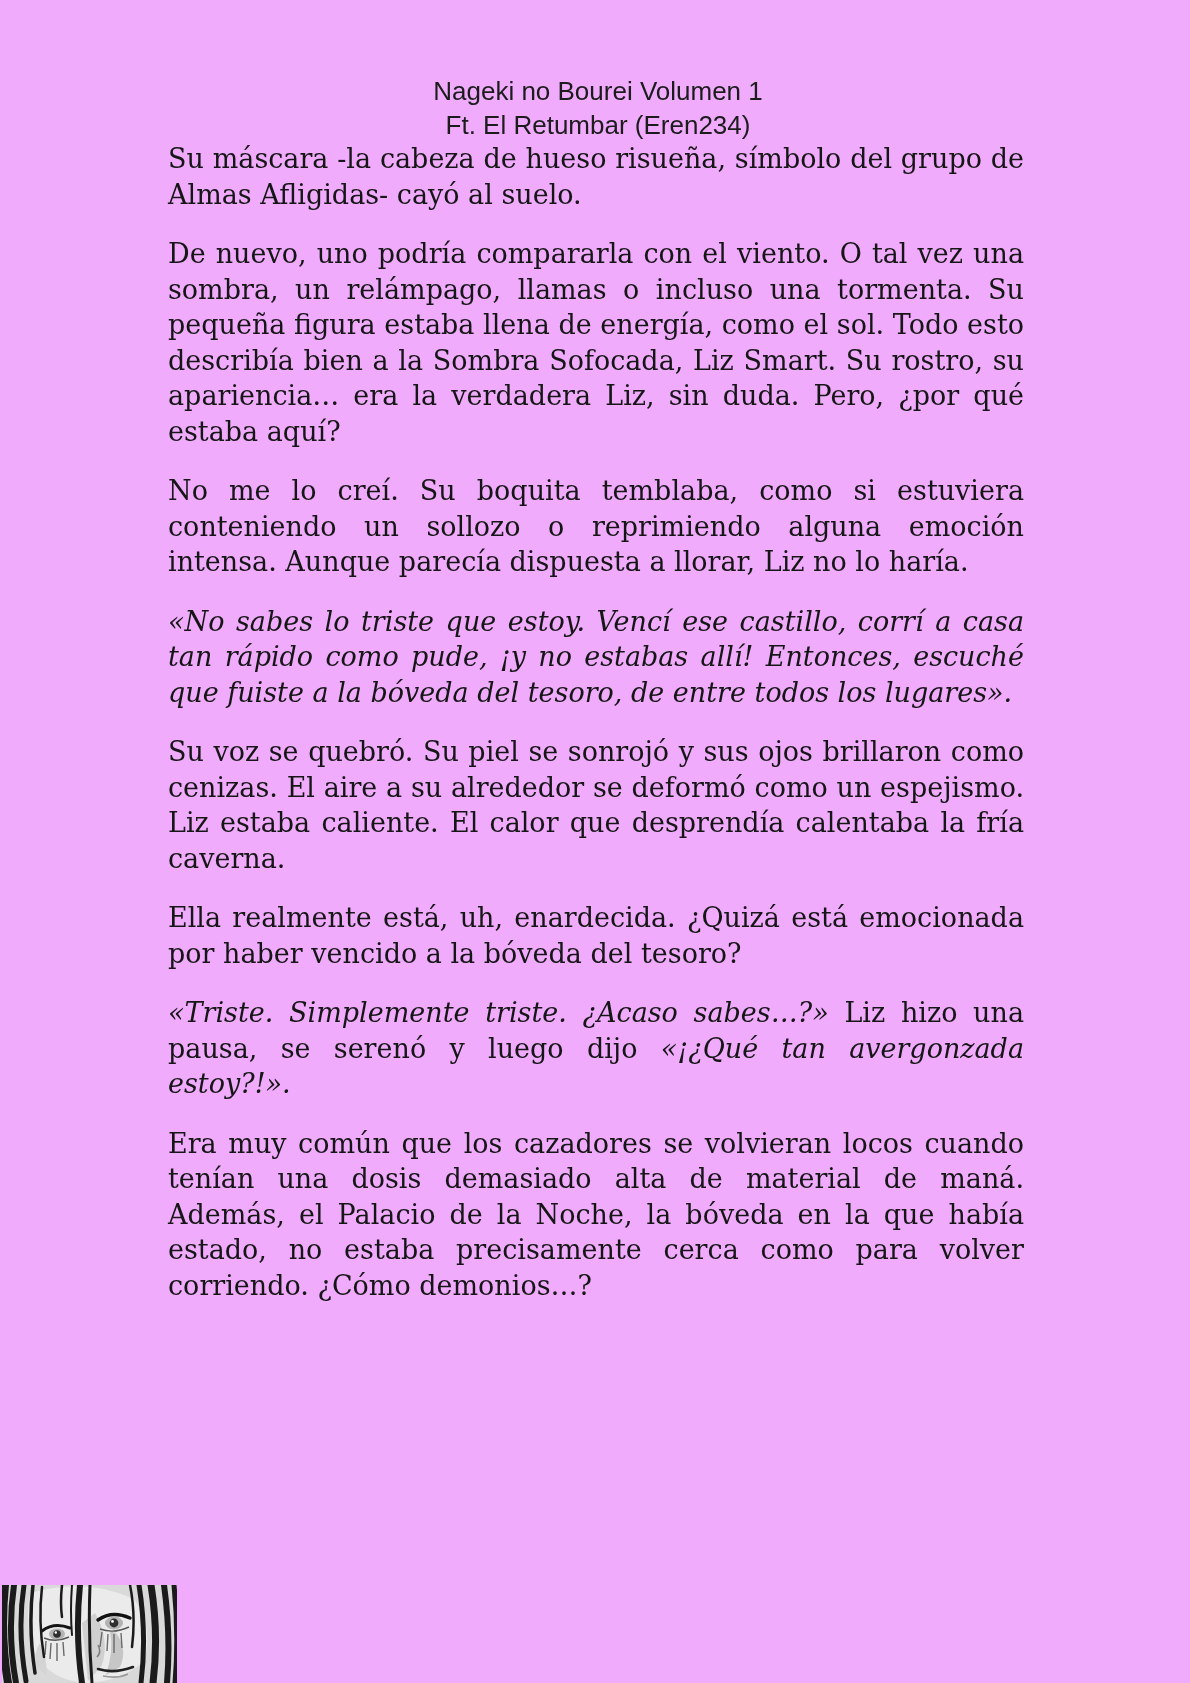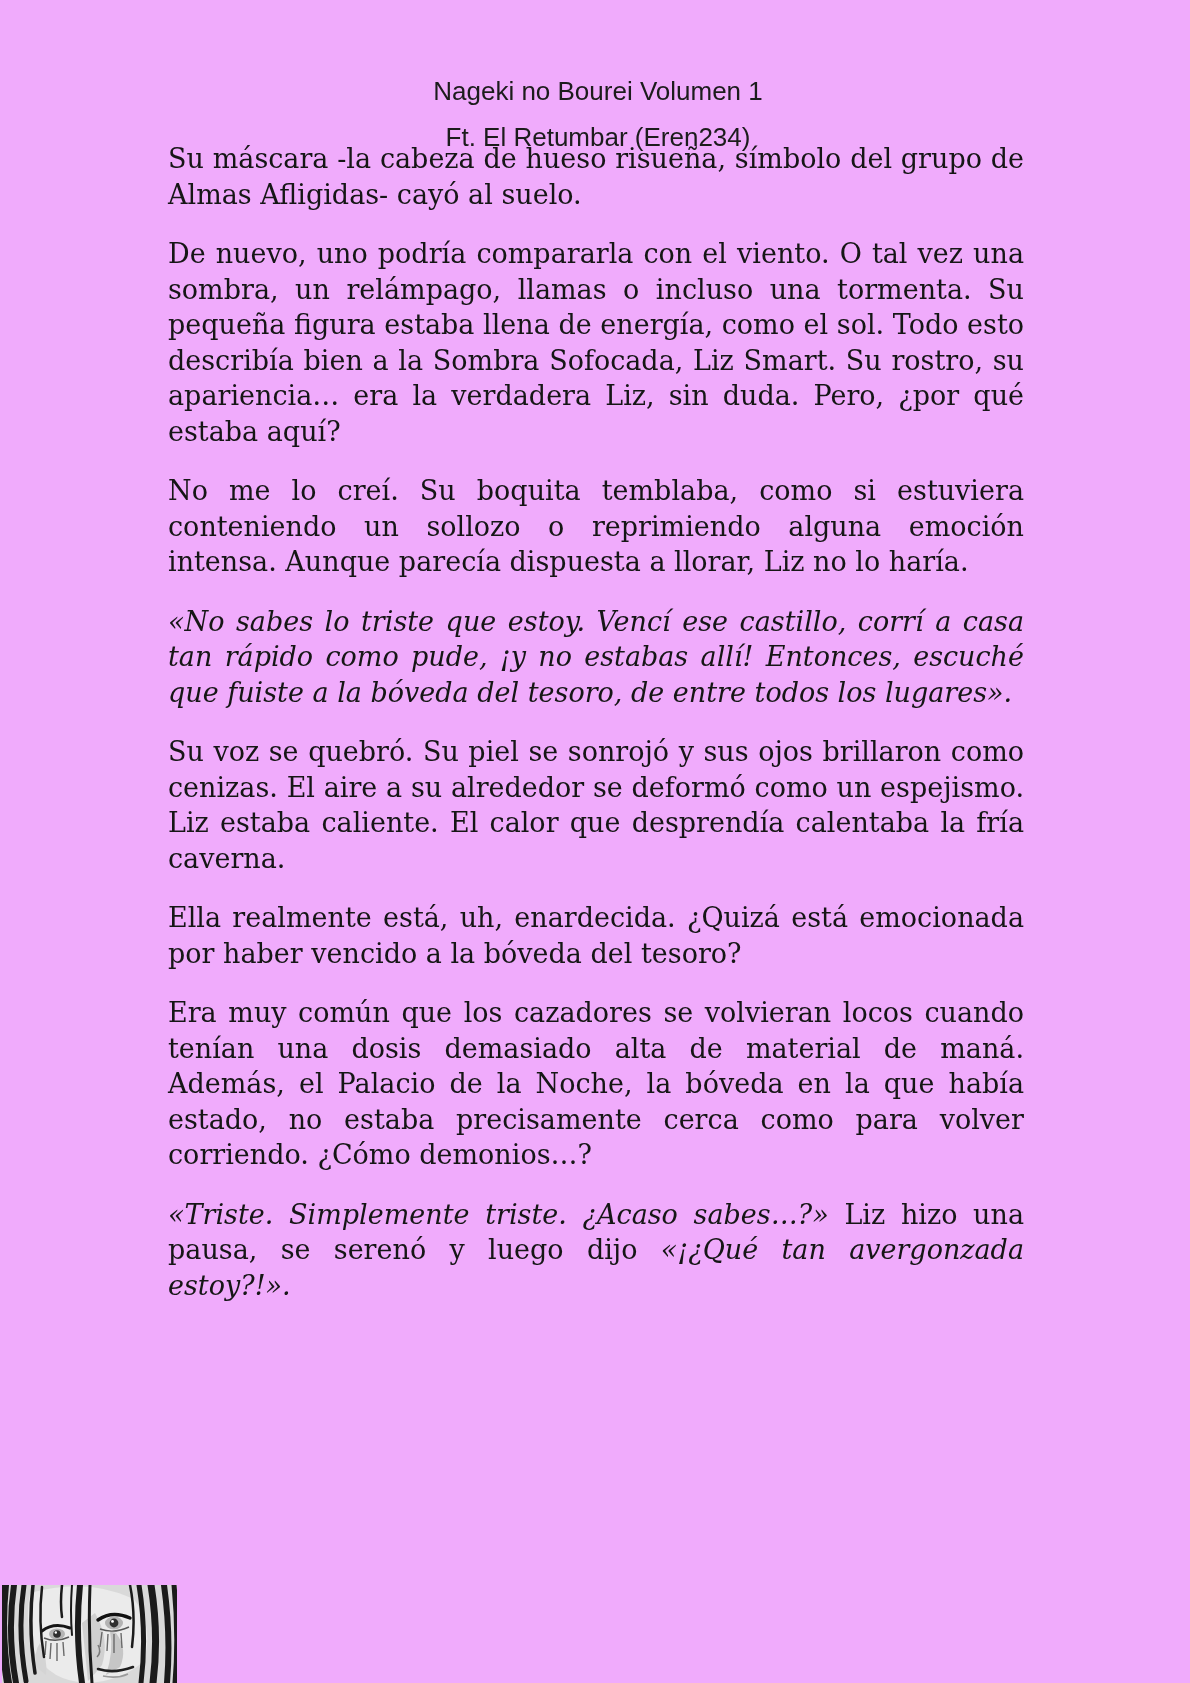--- a/index.html
+++ b/index.html
@@ -18,21 +18,21 @@
     left: 168px;
     width: 860px;
     text-align: center;
     font-family: "Liberation Sans", sans-serif;
     font-size: 26px;
     line-height: 34px;
     color: #1c1c1c;
     font-weight: 400;
   }
   .header .title { margin: 0; }
-  .header .subtitle { margin: 12px; }
+  .header .subtitle { margin: 0; }
   .content {
     position: absolute;
     top: 141px;
     left: 168px;
     width: 856px;
     font-size: 27px;
     line-height: 35.5px;
     text-align: justify;
     color: #161616;
   }
@@ -59,22 +59,22 @@
   </div>
 
   <div class="content">
     <div>
         <p class="para"><span>Su máscara -la cabeza de hueso risueña, símbolo del grupo de Almas Afligidas- cayó al suelo.</span></p>
         <p class="para"><span>De nuevo, uno podría compararla con el viento. O tal vez una sombra, un relámpago, llamas o incluso una tormenta. Su pequeña figura estaba llena de energía, como el sol. Todo esto describía bien a la Sombra Sofocada, Liz Smart. Su rostro, su apariencia… era la verdadera Liz, sin duda. Pero, ¿por qué estaba aquí?</span></p>
         <p class="para"><span>No me lo creí. Su boquita temblaba, como si estuviera conteniendo un sollozo o reprimiendo alguna emoción intensa. Aunque parecía dispuesta a llorar, Liz no lo haría.</span></p>
         <p class="para"><span class="it">«No sabes lo triste que estoy. Vencí ese castillo, corrí a casa tan rápido como pude, ¡y no estabas allí! Entonces, escuché que fuiste a la bóveda del tesoro, de entre todos los lugares».</span></p>
         <p class="para"><span>Su voz se quebró. Su piel se sonrojó y sus ojos brillaron como cenizas. El aire a su alrededor se deformó como un espejismo. Liz estaba caliente. El calor que desprendía calentaba la fría caverna.</span></p>
         <p class="para"><span>Ella realmente está, uh, enardecida. ¿Quizá está emocionada por haber vencido a la bóveda del tesoro?</span></p>
+        <p class="para"><span class="it">«Triste. Simplemente triste. ¿Acaso sabes…?» </span><span>Liz hizo una pausa, se serenó y luego dijo </span><span class="it">«¡¿Qué tan avergonzada estoy?!».</span></p>
         <p class="para"><span>Era muy común que los cazadores se volvieran locos cuando tenían una dosis demasiado alta de material de maná. Además, el Palacio de la Noche, la bóveda en la que había estado, no estaba precisamente cerca como para volver corriendo. ¿Cómo demonios…?</span></p>
-        <p class="para"><span class="it">«Triste. Simplemente triste. ¿Acaso sabes…?» </span><span>Liz hizo una pausa, se serenó y luego dijo </span><span class="it">«¡¿Qué tan avergonzada estoy?!».</span></p>
       </div>
   </div>
 
   <div class="footer-illustration" title="Grayscale manga-style close-up of a face with long dark hair strands falling over intense eyes">
     <svg viewBox="0 0 175 98" preserveAspectRatio="none">
 
       <rect x="0" y="0" width="175" height="98" fill="#d9d9d9"></rect>
 
       <path d="M28,8 Q85,-8 132,14 Q152,40 142,76 Q120,96 85,98 Q48,96 33,68 Q22,38 28,8" fill="#ebebeb"></path>
 

